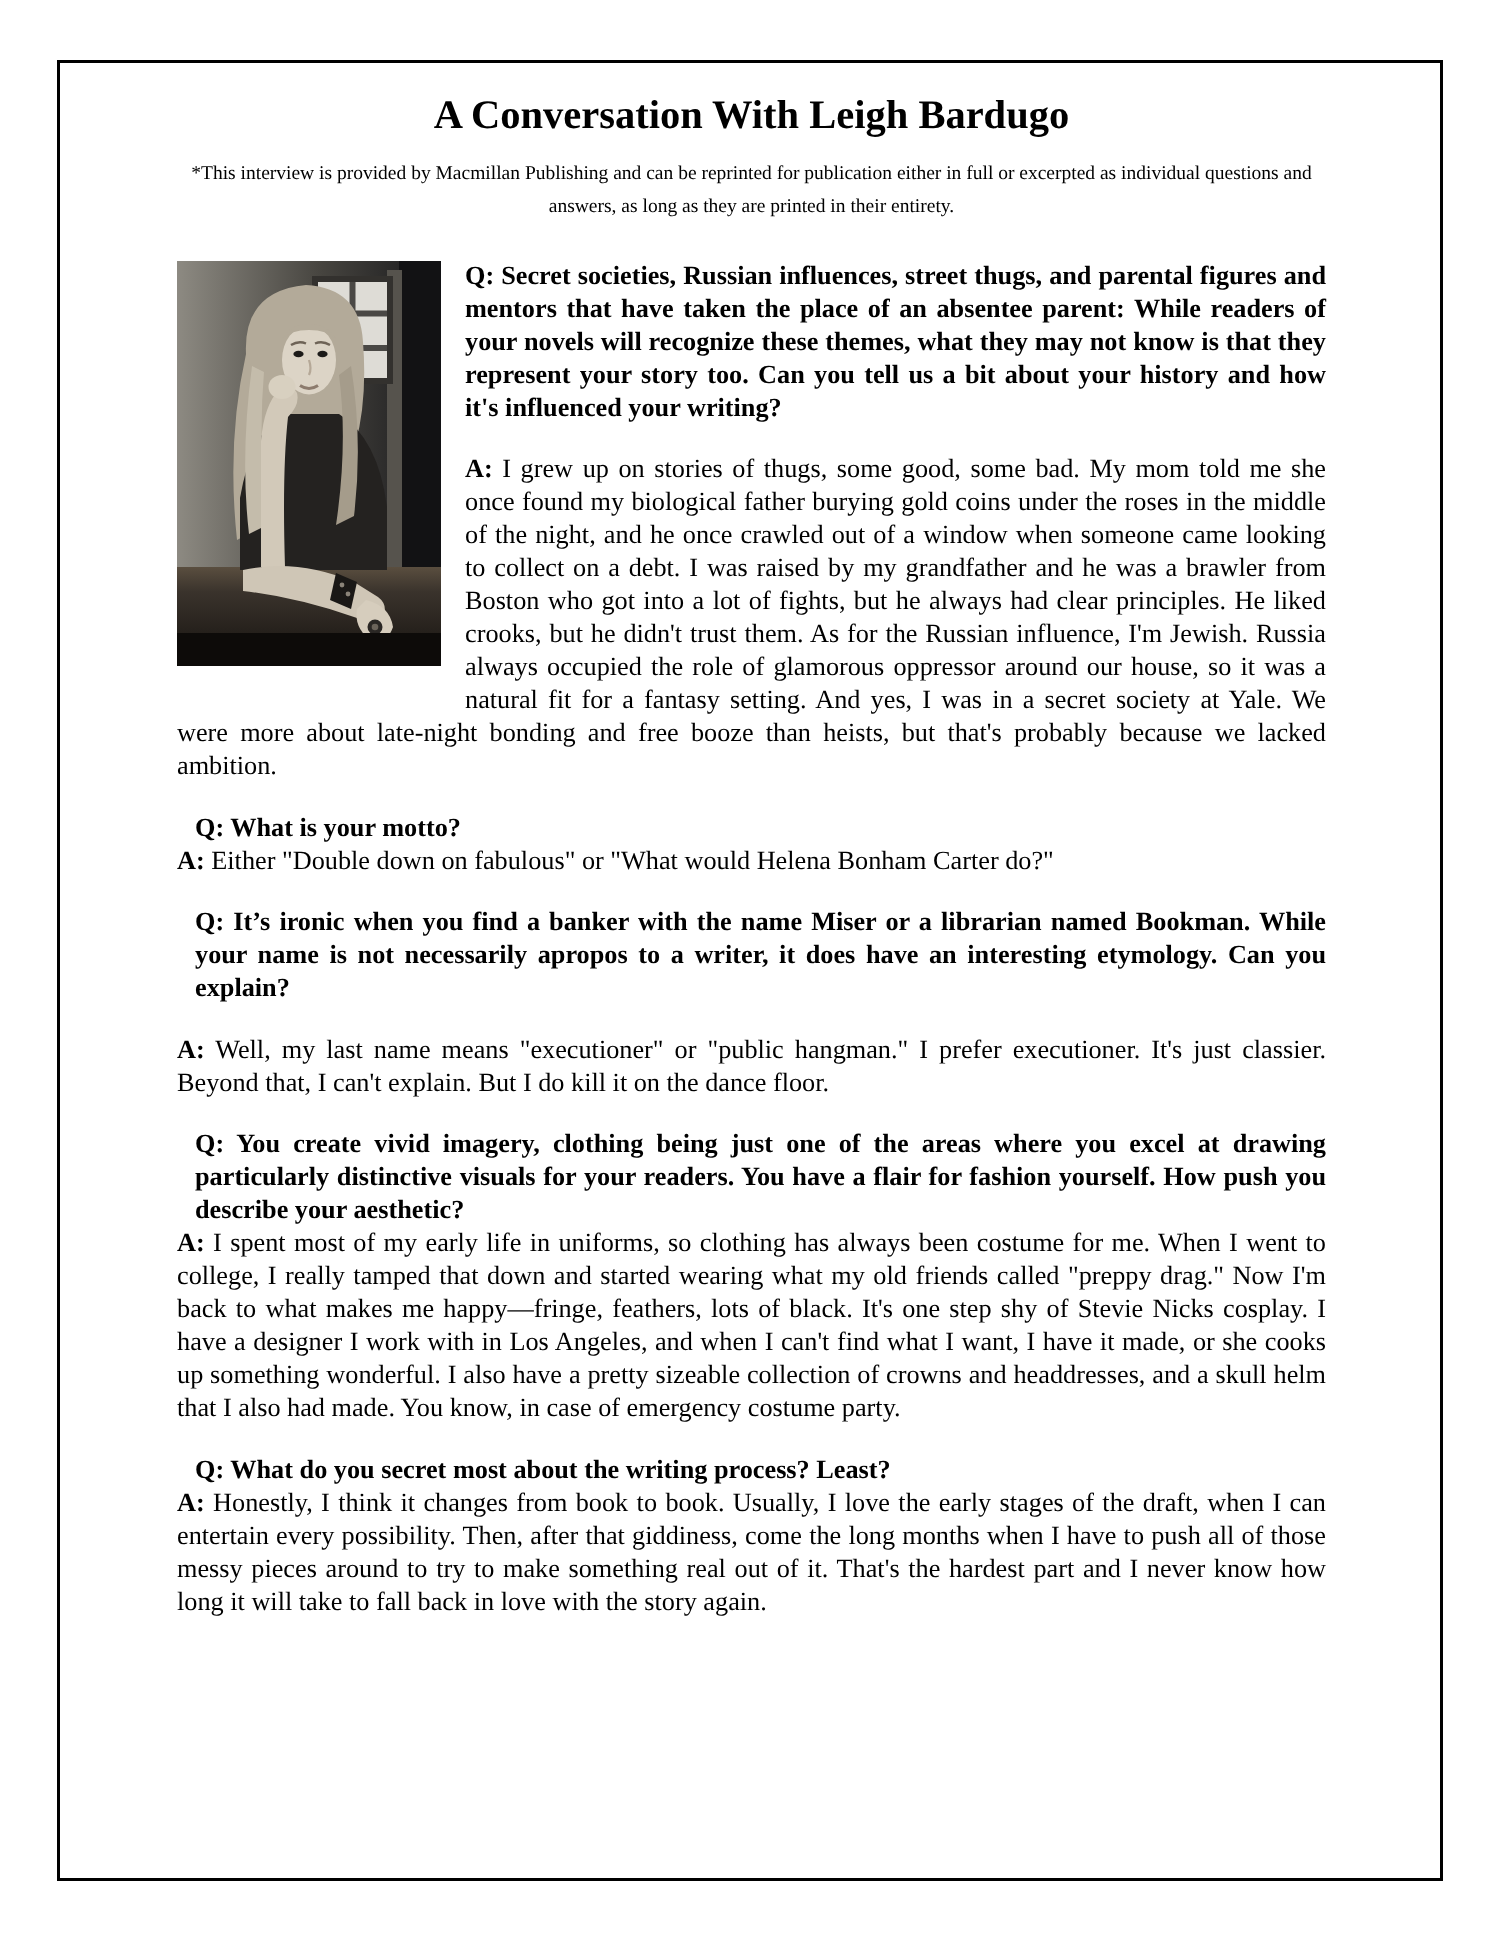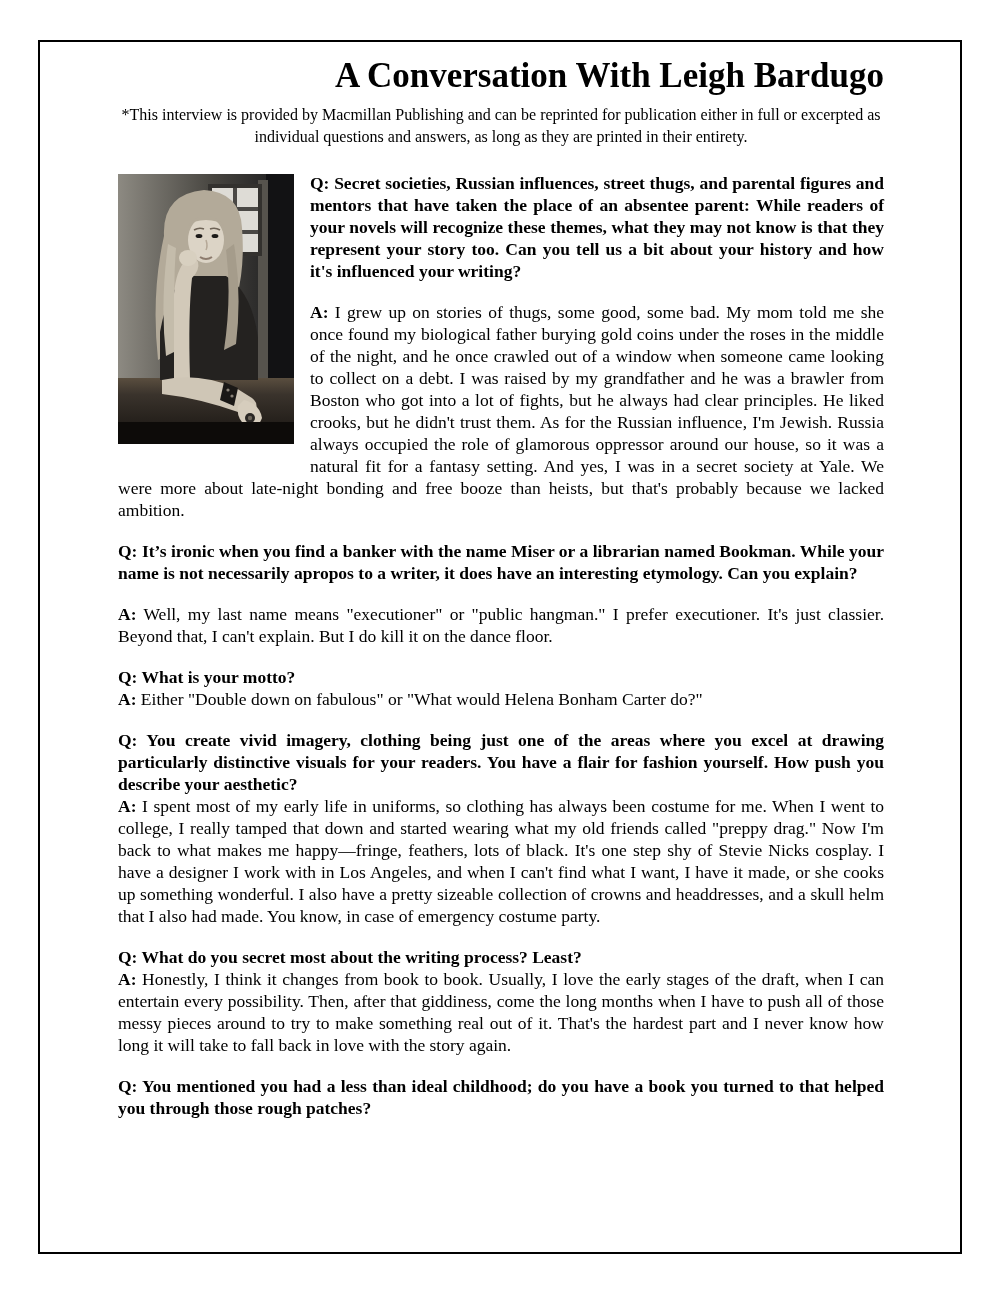--- a/index.html
+++ b/index.html
@@ -8,37 +8,37 @@
     width:1000px; height:1294px; position:relative;
     font-family:"Liberation Serif", serif; color:#000;
     overflow:hidden;
   }
   .page-frame {
     position:absolute; left:38px; top:40px; width:924px; height:1214px;
     border:2px solid #000000; background:#ffffff;
     padding:16px 76px 0 78px;
   }
   .title {
-    text-align:right; font-size:35px; line-height:36px; font-weight:bold;
+    text-align:center; font-size:27px; line-height:36px; font-weight:bold;
     letter-spacing:0px;
   }
   .disclaimer {
     margin:10px auto 0; max-width:812px; text-align:center;
-    font-size:16px; line-height:22px;
+    font-size:13px; line-height:22px;
   }
   .body-text {
     margin-top:24px; font-size:17.5px; line-height:22px; text-align:justify;
   }
   .photo {
     float:left; width:176px; height:270px; margin:2px 16px 12px 0;
     display:block;
   }
   .group { margin-bottom:19px; }
   .group:last-child { margin-bottom:0; }
-  p.question { font-weight:bold; }
+  p.question { font-weight:bold;padding-left:12px; }
   p.answer .lbl { font-weight:bold; }
   p.spaced { margin-top:19px; }
 </style>
 </head>
 <body>
 
 <div class="page-frame">
 
   <h1 class="title">A Conversation With Leigh Bardugo</h1>
 
@@ -105,37 +105,34 @@
 
       <rect x="0" y="248" width="176" height="22" fill="#0d0b09"></rect>
     </svg>
 
     <div class="group">
       <p class="question"><span class="lbl">Q:</span> <span>Secret societies, Russian influences, street thugs, and parental figures and mentors that have taken the place of an absentee parent: While readers of your novels will recognize these themes, what they may not know is that they represent your story too. Can you tell us a bit about your history and how it's influenced your writing?</span></p>
       <p class="answer spaced"><span class="lbl">A:</span> <span>I grew up on stories of thugs, some good, some bad. My mom told me she once found my biological father burying gold coins under the roses in the middle of the night, and he once crawled out of a window when someone came looking to collect on a debt. I was raised by my grandfather and he was a brawler from Boston who got into a lot of fights, but he always had clear principles. He liked crooks, but he didn't trust them. As for the Russian influence, I'm Jewish. Russia always occupied the role of glamorous oppressor around our house, so it was a natural fit for a fantasy setting. And yes, I was in a secret society at Yale. We were more about late-night bonding and free booze than heists, but that's probably because we lacked ambition.</span></p>
     </div>
 
     <div class="group">
-      <p class="question"><span class="lbl">Q:</span> <span>It’s ironic when you find a banker with the name Miser or a librarian named Bookman. While your name is not necessarily apropos to a writer, it does have an interesting etymology. Can you explain?</span></p>
-      <p class="answer spaced"><span class="lbl">A:</span> <span>Well, my last name means "executioner" or "public hangman." I prefer executioner. It's just classier. Beyond that, I can't explain. But I do kill it on the dance floor.</span></p>
+      <p class="question"><span class="lbl">Q:</span> <span>What is your motto?</span></p>
+      <p class="answer"><span class="lbl">A:</span> <span>Either "Double down on fabulous" or "What would Helena Bonham Carter do?"</span></p>
     </div>
 
     <div class="group">
-      <p class="question"><span class="lbl">Q:</span> <span>What is your motto?</span></p>
-      <p class="answer"><span class="lbl">A:</span> <span>Either "Double down on fabulous" or "What would Helena Bonham Carter do?"</span></p>
+      <p class="question"><span class="lbl">Q:</span> <span>It’s ironic when you find a banker with the name Miser or a librarian named Bookman. While your name is not necessarily apropos to a writer, it does have an interesting etymology. Can you explain?</span></p>
+      <p class="answer spaced"><span class="lbl">A:</span> <span>Well, my last name means "executioner" or "public hangman." I prefer executioner. It's just classier. Beyond that, I can't explain. But I do kill it on the dance floor.</span></p>
     </div>
 
     <div class="group">
       <p class="question"><span class="lbl">Q:</span> <span>You create vivid imagery, clothing being just one of the areas where you excel at drawing particularly distinctive visuals for your readers. You have a flair for fashion yourself. How push you describe your aesthetic?</span></p>
       <p class="answer"><span class="lbl">A:</span> <span>I spent most of my early life in uniforms, so clothing has always been costume for me. When I went to college, I really tamped that down and started wearing what my old friends called "preppy drag." Now I'm back to what makes me happy—fringe, feathers, lots of black. It's one step shy of Stevie Nicks cosplay. I have a designer I work with in Los Angeles, and when I can't find what I want, I have it made, or she cooks up something wonderful. I also have a pretty sizeable collection of crowns and headdresses, and a skull helm that I also had made. You know, in case of emergency costume party.</span></p>
     </div>
 
     <div class="group">
       <p class="question"><span class="lbl">Q:</span> <span>What do you secret most about the writing process? Least?</span></p>
       <p class="answer"><span class="lbl">A:</span> <span>Honestly, I think it changes from book to book. Usually, I love the early stages of the draft, when I can entertain every possibility. Then, after that giddiness, come the long months when I have to push all of those messy pieces around to try to make something real out of it. That's the hardest part and I never know how long it will take to fall back in love with the story again.</span></p>
     </div>
 
-    <div class="group">
-      <p class="question"><span class="lbl">Q:</span> <span>You mentioned you had a less than ideal childhood; do you have a book you turned to that helped you through those rough patches?</span></p>
-    </div>
 
   </div>
 </div>
 
 </body></html>

